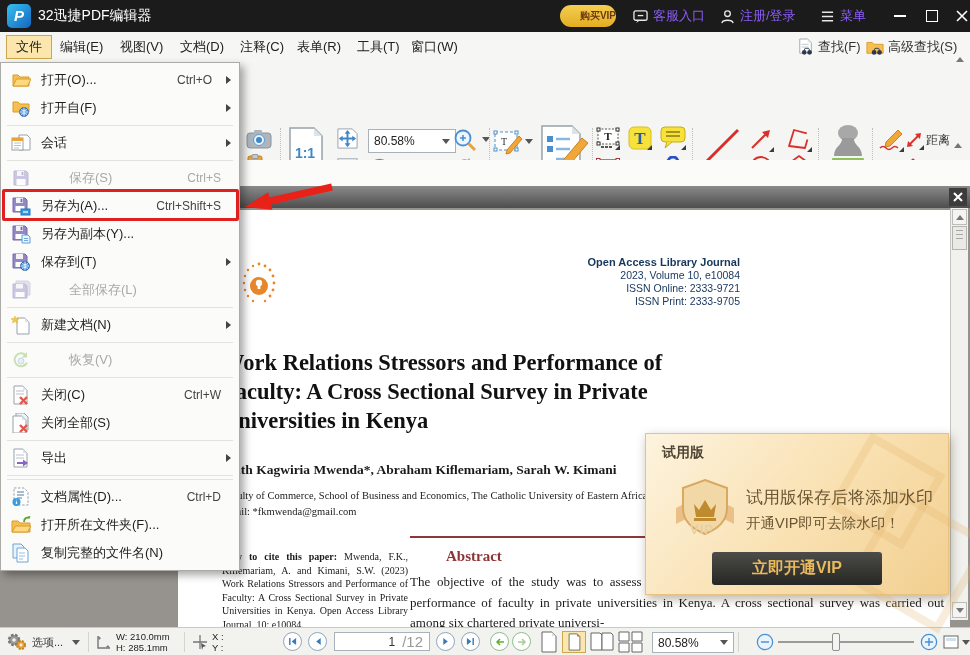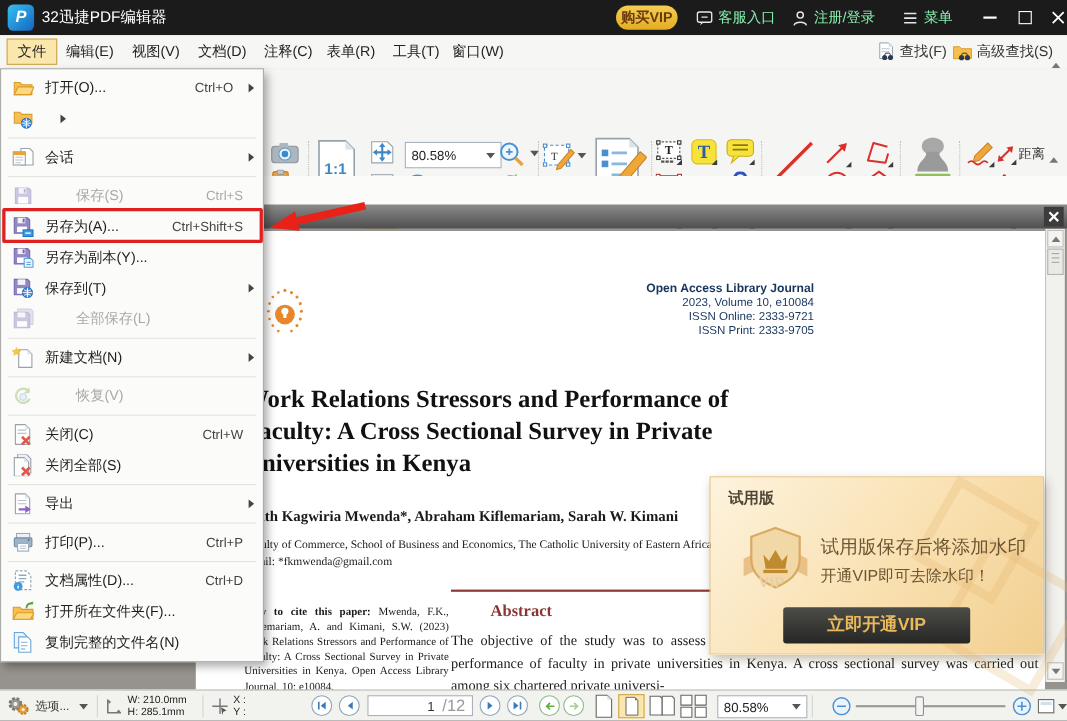--- a/index.html
+++ b/index.html
@@ -5,23 +5,23 @@
   html,body{margin:0;padding:0;background:#666;}
   #app{position:relative;width:970px;height:655px;overflow:hidden;background:#f5f5f3;
        font-family:"Liberation Sans","DejaVu Sans",sans-serif;-webkit-font-smoothing:antialiased;}
   .abs{position:absolute;}
   
   #titlebar{left:0;top:0;width:970px;height:32px;background:#1b1b1b;color:#fff;font-size:14px;}
   #applogo{left:7px;top:4px;width:24px;height:24px;border-radius:5px;
      background:linear-gradient(135deg,#35c1f1,#1565c0);color:#fff;text-align:center;line-height:24px;
      font-weight:bold;font-size:15px;font-style:italic;}
   #apptitle{left:38px;top:7px;}
-  .tbr{top:7px;height:18px;line-height:18px;color:#86efac;font-size:13px;display:flex;align-items:center;gap:5px;}
+  .tbr{top:7px;height:18px;line-height:18px;color:#8b5cf6;font-size:13px;display:flex;align-items:center;gap:5px;}
   #buyvip{left:560px;top:5px;width:56px;height:22px;background:linear-gradient(#f4ce52,#e4ac22);
-     border-radius:11px;color:#6b3a10;font-weight:bold;font-size:13px;text-align:center;line-height:22px;}
+     border-radius:11px;color:#6b3a10;font-weight:bold;font-size:10px;text-align:right;line-height:22px;}
   .winbtn{top:0;width:30px;height:32px;display:flex;align-items:center;justify-content:center;}
   
   #menubar{left:0;top:32px;width:970px;height:30px;background:#f6f6f4;border-bottom:1px solid #d9d9d6;font-size:13px;color:#222;}
   .mbi{position:absolute;top:3px;height:22px;line-height:22px;padding:0 9px;border:1px solid transparent;}
   .mbi.active{background:#fbe7ad;border-color:#cda74b;}
   .mbr{position:absolute;top:4px;height:22px;display:flex;align-items:center;gap:4px;font-size:13px;color:#333;}
   
   #toolbar{left:0;top:62px;width:970px;height:98px;background:#f5f5f3;border-bottom:1px solid #cfcfcc;}
   .vsep{position:absolute;top:66px;height:84px;border-left:1px dotted #bfbfbc;}
   .tlabel{position:absolute;font-size:12px;color:#333;text-align:center;}
@@ -606,20 +606,21 @@
       <span class="mil">打开(O)...</span>
       <span class="mis">Ctrl+O</span>
         <span class="mia"></span>
     </div>
     <div class="mi">
       <span class="mic"><svg width="20" height="20" viewBox="0 0 20 20">
             <path d="M2 4h5l2 2h9v8H2z" fill="#f6bf4f" stroke="#d99c2b"></path>
             <circle cx="13" cy="14" r="4.5" fill="#4a90d9" stroke="#2a6ab0"></circle>
             <path d="M8.5 14h9M13 9.5v9M10 11.5c2 1.4 4 1.4 6 0M10 16.5c2-1.4 4-1.4 6 0" stroke="#fff" stroke-width=".8" fill="none"></path>
           </svg></span>
+      <span class="mil">打开自(F)</span>
       <span class="mis"></span>
         <span class="mia"></span>
     </div>
     <div class="msep"></div>
     <div class="mi">
       <span class="mic"><svg width="20" height="20" viewBox="0 0 20 20">
             <path d="M8 2h8l3 3v12H8z" fill="#fff" stroke="#97a2ac"></path>
             <rect x="1" y="5" width="11" height="12" fill="#fff" stroke="#97a2ac"></rect>
             <rect x="1" y="5" width="11" height="3" fill="#e8a33d"></rect>
             <path d="M3 10h7M3 12.5h7M3 15h5" stroke="#b9c2ca"></path>
@@ -734,31 +735,20 @@
             <path d="M12 1l4 4h-4z" fill="#dce3e9"></path>
             <path d="M5 7h8M5 10h8" stroke="#b9c2ca"></path>
             <path d="M6 15h8" stroke="#8a63c8" stroke-width="2"></path>
             <path d="M12 11.5l5 3.5-5 3.5z" fill="#8a63c8"></path>
           </svg></span>
       <span class="mil">导出</span>
       <span class="mis"></span>
         <span class="mia"></span>
     </div>
     <div class="msep"></div>
-    <div class="mi">
-      <span class="mic"><svg width="20" height="20" viewBox="0 0 20 20">
-            <rect x="4" y="2" width="12" height="5" fill="#eef2f6" stroke="#9aaab8"></rect>
-            <rect x="2" y="6" width="16" height="8" rx="1" fill="#9fb4c8" stroke="#718ba3"></rect>
-            <circle cx="15" cy="8" r="1" fill="#5a7a94"></circle>
-            <rect x="5" y="11" width="10" height="7" fill="#fff" stroke="#9aaab8"></rect>
-            <path d="M7 13.5h6M7 15.5h6" stroke="#b8c4d0" stroke-width=".9"></path>
-          </svg></span>
-      <span class="mil">打印(P)...</span>
-      <span class="mis">Ctrl+P</span>
-    </div>
     <div class="msep"></div>
     <div class="mi">
       <span class="mic"><svg width="20" height="20" viewBox="0 0 20 20">
             <path d="M3 1h10l4 4v13H3z" fill="#fff" stroke="#97a2ac" stroke-dasharray="2.5 1.5"></path>
             <path d="M6 5h7M6 8h7M6 11h5" stroke="#8fa8c0" stroke-width="1.3"></path>
             <circle cx="5.5" cy="15" r="4" fill="#3b9ae0"></circle>
             <path d="M5.5 12.8v.4M5.5 14.4V17" stroke="#fff" stroke-width="1.3"></path>
           </svg></span>
       <span class="mil">文档属性(D)...</span>
       <span class="mis">Ctrl+D</span>

